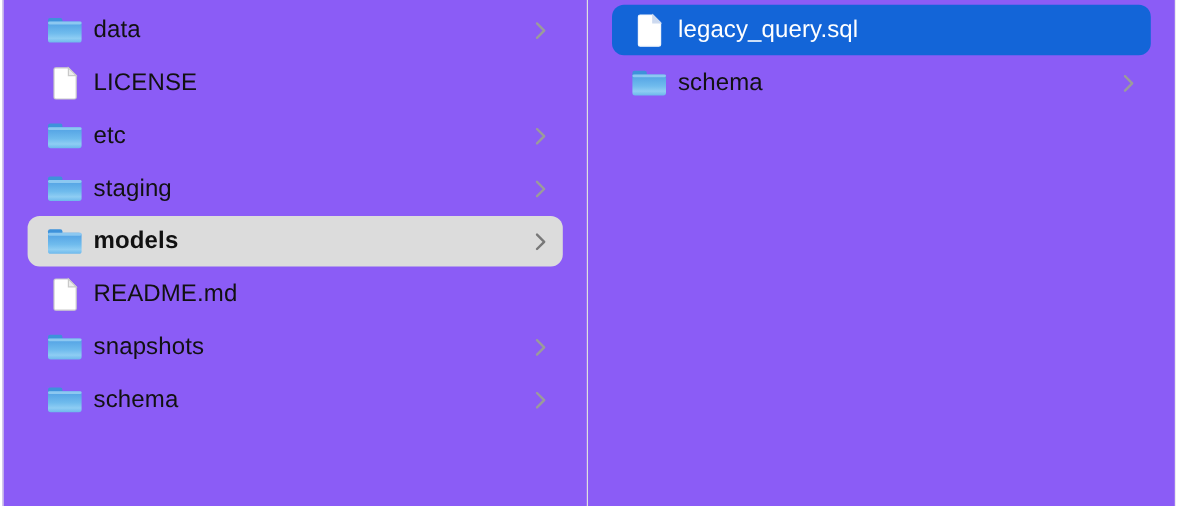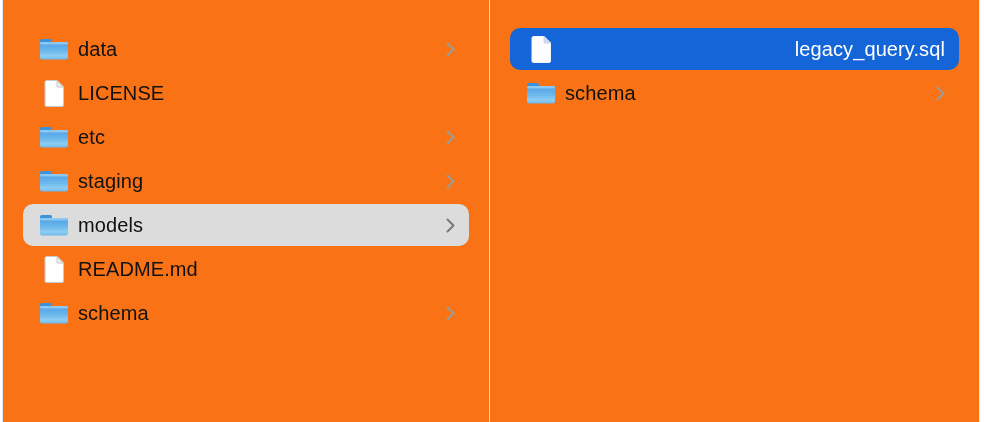--- a/index.html
+++ b/index.html
@@ -10,22 +10,22 @@
   }
   .window {
     width: 984px;
     height: 422px;
     background: #ffffff;
     display: flex;
     overflow: hidden;
   }
   .col {
     height: 100%;
-    padding-top: 28px;
-    background: #f97316;
+    padding-top: 4px;
+    background: #8b5cf6;
   }
   .col-left {
     margin-left: 2px;
     width: 488px;
     border-left: 1px solid #e4e4e4;
     border-right: 1px solid #dfdfdf;
   }
   .col-right {
     width: 490px;
     border-right: 1px solid #ededed;
@@ -33,22 +33,22 @@
   .row {
     height: 42px;
     margin: 0 20px 2px 20px;
     border-radius: 10px;
     display: flex;
     align-items: center;
     padding: 0 14px 0 16px;
     color: #111111;
     cursor: default;
   }
-  .row.sel-gray { background: #dcdcdc; }
-  .row.sel-blue { background: #1365d8; color: #ffffff; justify-content: space-between; }
+  .row.sel-gray { background: #dcdcdc; font-weight: bold; }
+  .row.sel-blue { background: #1365d8; color: #ffffff; }
   .icon {
     width: 30px;
     height: 30px;
     display: flex;
     align-items: center;
     justify-content: center;
     flex: 0 0 auto;
     margin-right: 9px;
   }
   .label {
@@ -201,20 +201,43 @@
                 <stop offset="0.55" stop-color="#6fbbed"></stop>
                 <stop offset="0.8" stop-color="#8ecdf3"></stop>
                 <stop offset="1" stop-color="#6db8ec"></stop>
               </linearGradient>
             </defs>
             <rect x="1" y="3" width="12" height="7" rx="1.8" fill="#3e92da"></rect>
             <rect x="1" y="6" width="28" height="17.5" rx="2.2" fill="url(#fgrad)"></rect>
             <rect x="1" y="6" width="28" height="2.4" rx="1.2" fill="#8cc8f1"></rect>
           </svg>
         </span>
+    <span class="label">snapshots</span>
+    <span class="chevron">
+          <svg width="9" height="15" viewBox="0 0 9 15" aria-hidden="true">
+            <path d="M1.5 1.5 L7.5 7.5 L1.5 13.5" fill="none" stroke="currentColor" stroke-width="2" stroke-linecap="round" stroke-linejoin="round"></path>
+          </svg>
+        </span>
+  </div>
+      <div class="row">
+    <span class="icon">
+          <svg class="folder-svg" width="30" height="26" viewBox="0 0 30 26" aria-hidden="true">
+            <defs>
+              <linearGradient id="fgrad" x1="0" y1="0" x2="0" y2="1">
+                <stop offset="0" stop-color="#4f9fe3"></stop>
+                <stop offset="0.55" stop-color="#6fbbed"></stop>
+                <stop offset="0.8" stop-color="#8ecdf3"></stop>
+                <stop offset="1" stop-color="#6db8ec"></stop>
+              </linearGradient>
+            </defs>
+            <rect x="1" y="3" width="12" height="7" rx="1.8" fill="#3e92da"></rect>
+            <rect x="1" y="6" width="28" height="17.5" rx="2.2" fill="url(#fgrad)"></rect>
+            <rect x="1" y="6" width="28" height="2.4" rx="1.2" fill="#8cc8f1"></rect>
+          </svg>
+        </span>
     <span class="label">schema</span>
     <span class="chevron">
           <svg width="9" height="15" viewBox="0 0 9 15" aria-hidden="true">
             <path d="M1.5 1.5 L7.5 7.5 L1.5 13.5" fill="none" stroke="currentColor" stroke-width="2" stroke-linecap="round" stroke-linejoin="round"></path>
           </svg>
         </span>
   </div>
     </div>
   <div class="col col-right">
       <div class="row sel-blue">

